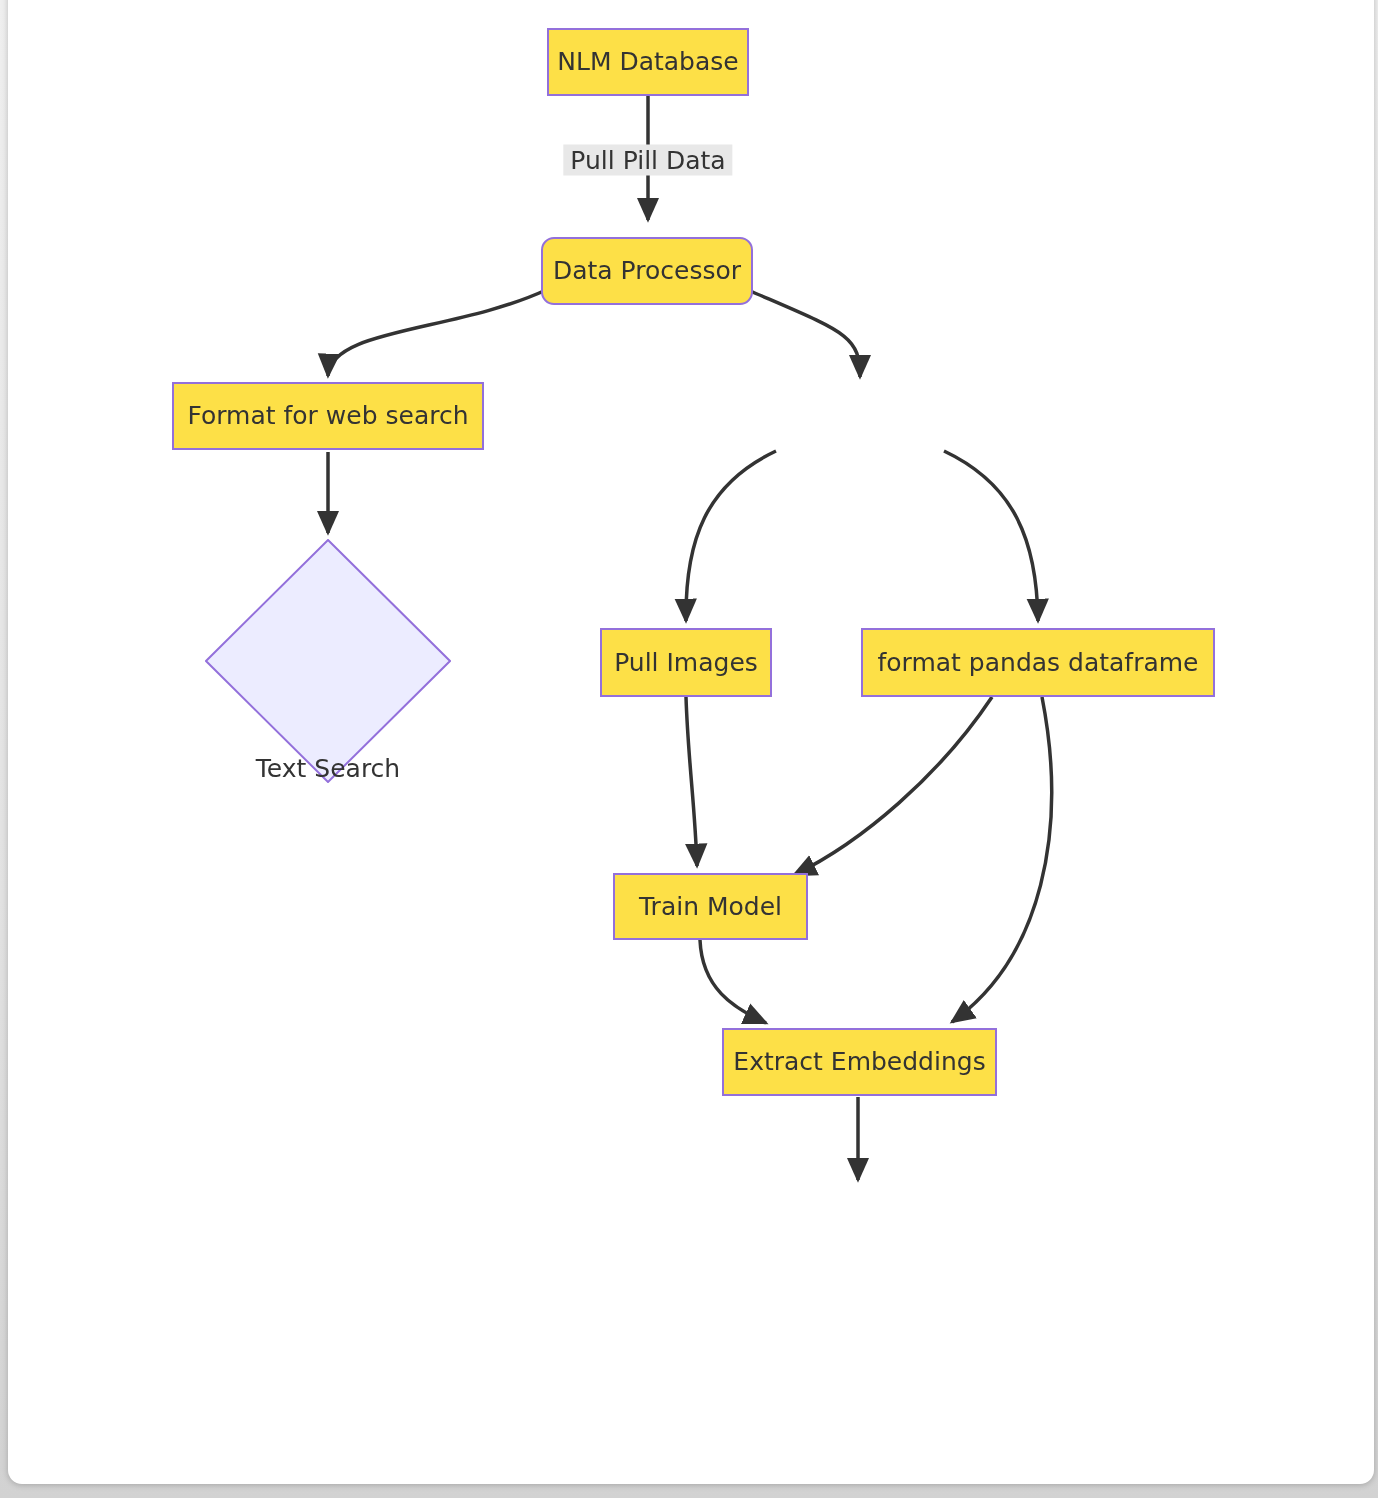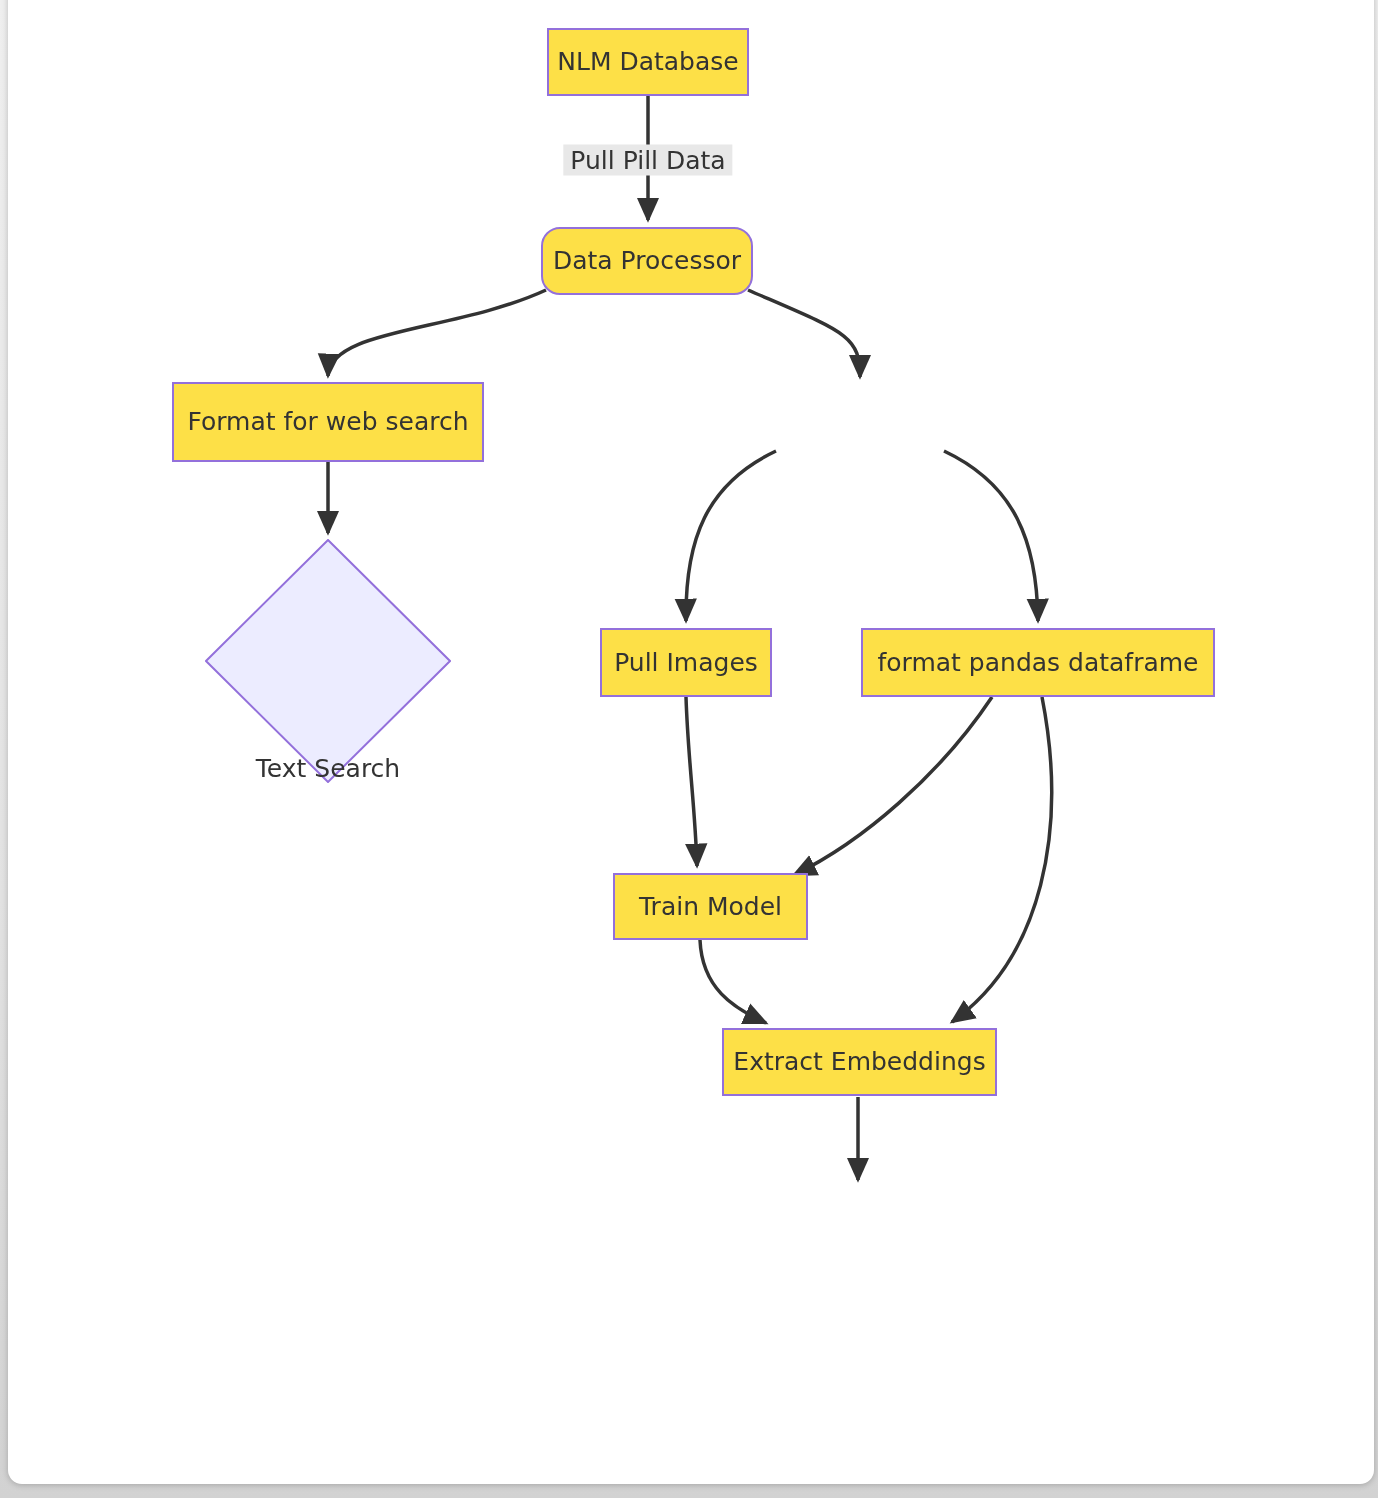--- a/index.html
+++ b/index.html
@@ -15,21 +15,21 @@
   }
   .canvas{position:absolute;left:0;top:0;width:1378px;height:1498px;}
   .edge-layer{position:absolute;left:0;top:0;width:1378px;height:1498px;}
   .edge-layer path.edge{stroke:#333333;stroke-width:3.5;fill:none;}
   .node{
     position:absolute;box-sizing:border-box;
     display:flex;align-items:center;justify-content:center;
     background:#fde047;border:2px solid #9370DB;color:#333333;
     font-size:25px;line-height:1.2;white-space:nowrap;
   }
-  .node.rounded{border-radius:19px;}
+  .node.rounded{border-radius:13px;margin-top:10px;}
   .diamond{
     position:absolute;display:flex;align-items:flex-end;justify-content:center;
     color:#333333;font-size:25px;white-space:nowrap;
   }
   .diamond svg{position:absolute;left:0;top:0;}
   .diamond .lbl{position:relative;z-index:2;}
   .edge-label{
     position:absolute;transform:translate(-50%,-50%);
     background:#e8e8e8;color:#333333;font-size:25px;
     padding:1px 7px;white-space:nowrap;
@@ -64,21 +64,21 @@
   <div class="node" style="left:547px;top:28px;width:202px;height:68px;">
     <span>NLM Database</span>
   </div>
 
   <div class="edge-label" style="left:648px;top:160px;">Pull Pill Data</div>
 
   <div class="node rounded" style="left:541px;top:227px;width:212px;height:68px;">
     <span>Data Processor</span>
   </div>
 
-  <div class="node" style="left:172px;top:382px;width:312px;height:80px;">
+  <div class="node" style="left:172px;top:382px;width:312px;height:68px;">
     <span>Format for web search</span>
   </div>
 
 
   <div class="diamond" style="left:205px;top:539px;width:246px;height:244px;">
     <svg width="246" height="244" viewBox="0 0 246 244">
       <polygon points="123,1 245,122 123,243 1,122" fill="#ECECFF" stroke="#9370DB" stroke-width="2"></polygon>
     </svg>
     <span class="lbl">Text Search</span>
   </div>

